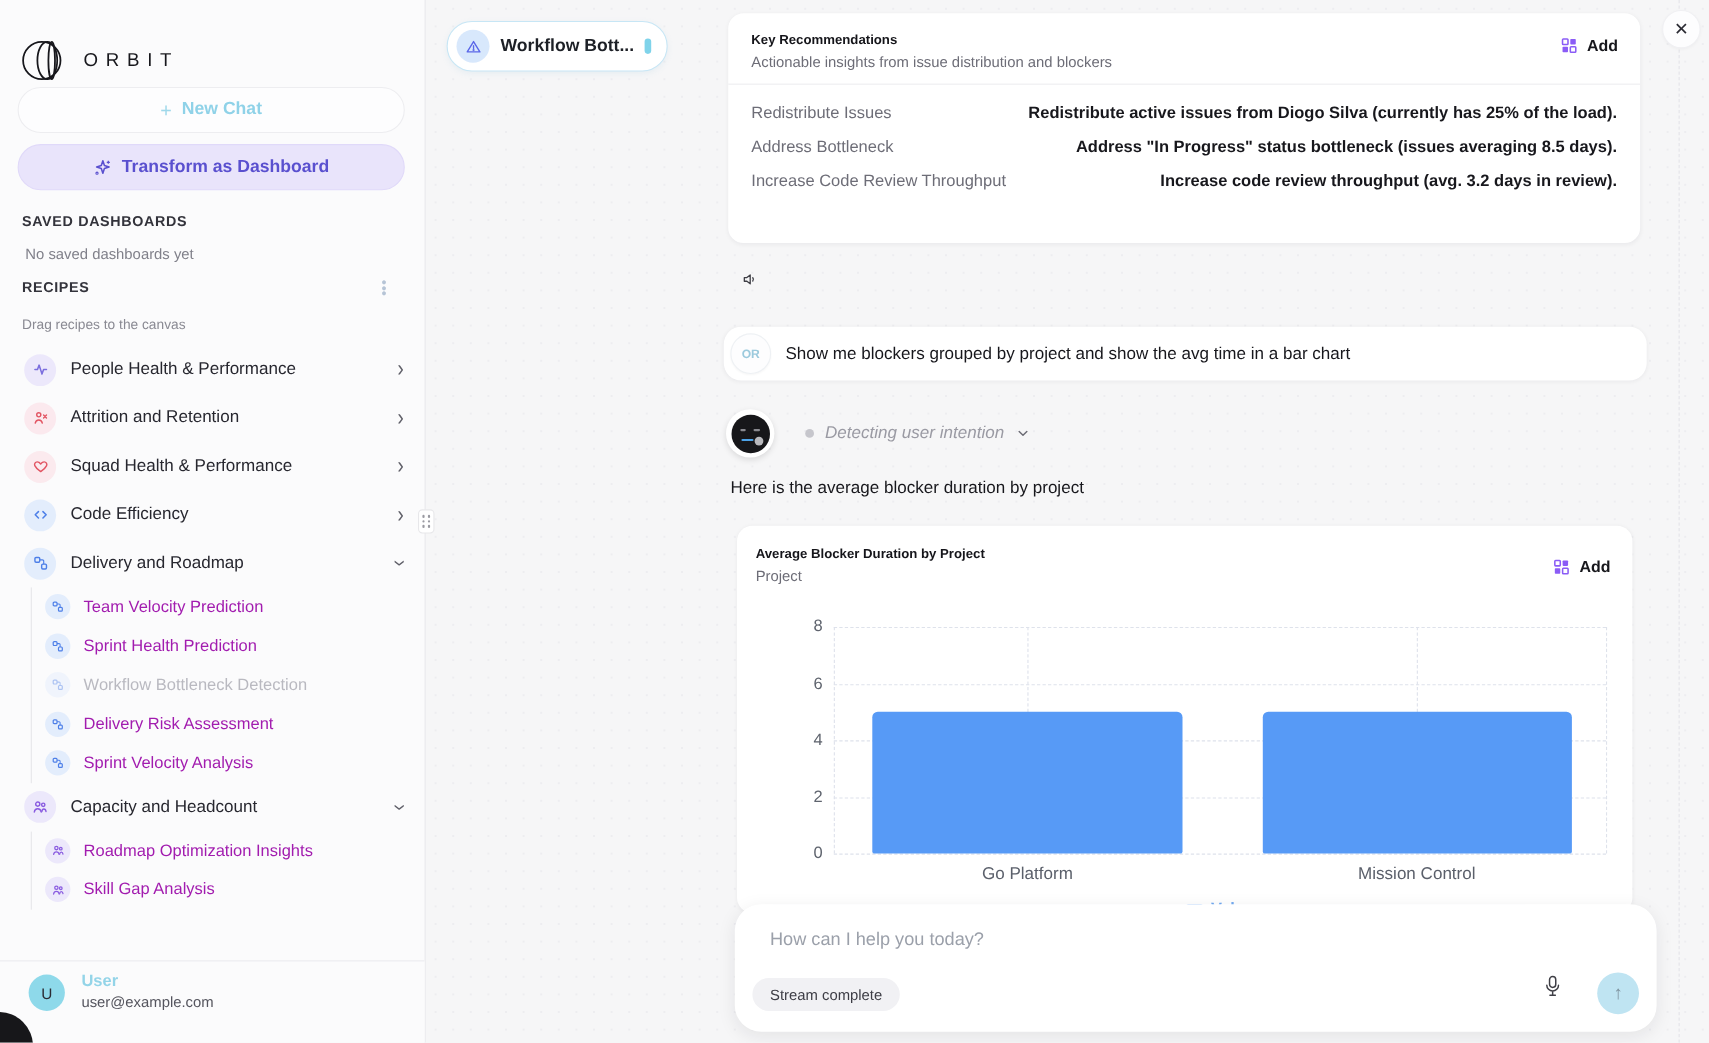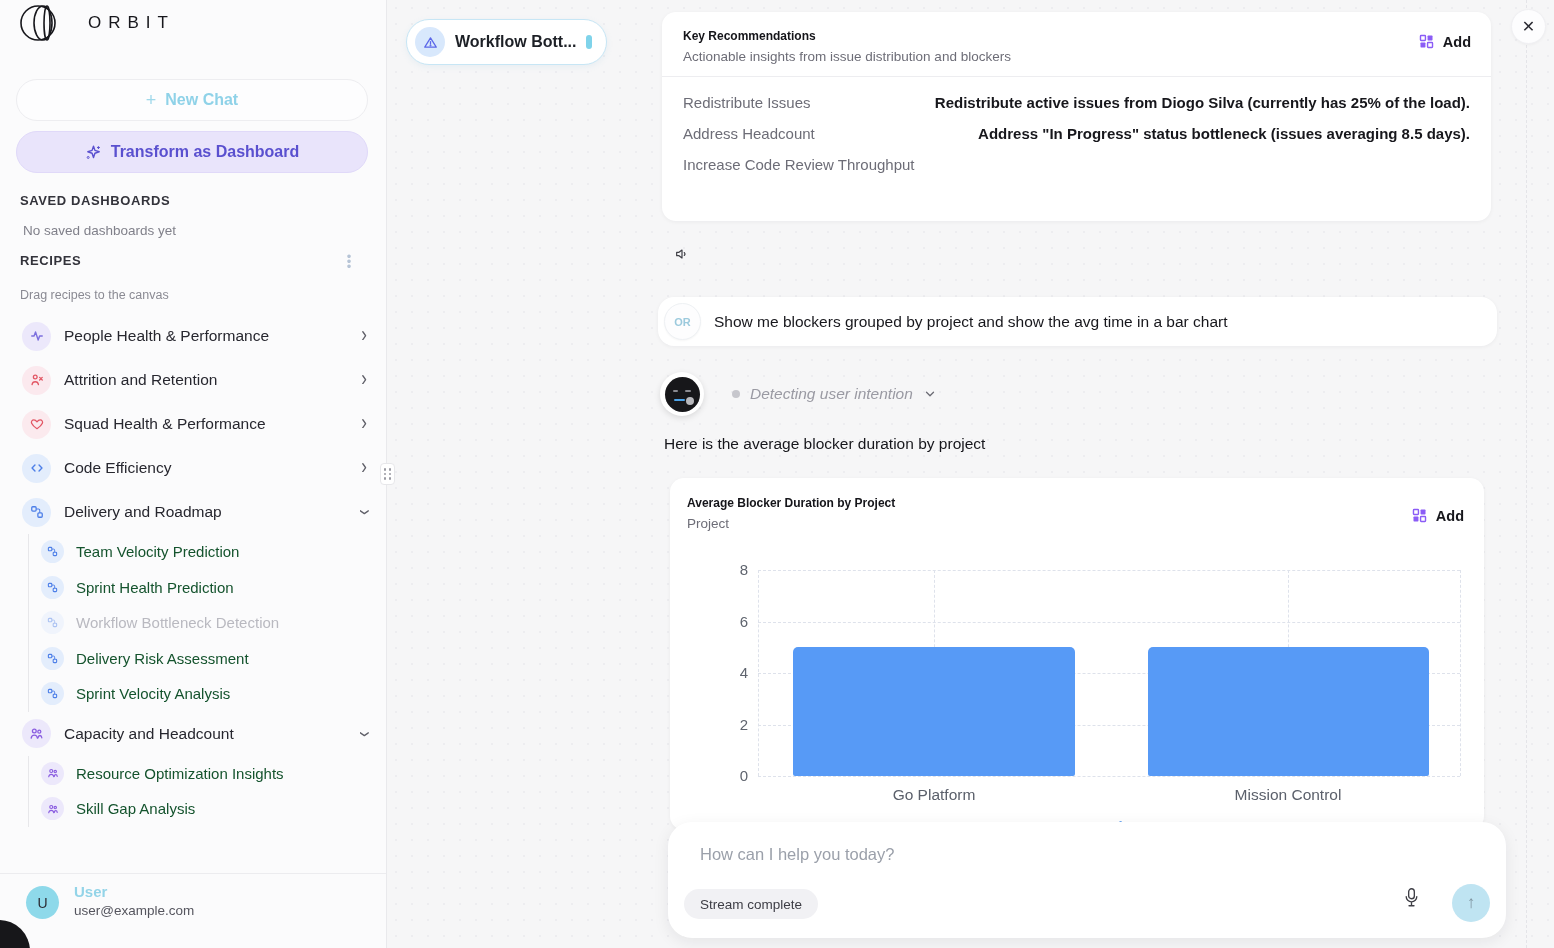--- a/index.html
+++ b/index.html
@@ -8,21 +8,21 @@
     font-family: "Liberation Sans", sans-serif;
     background:#f6f6f7;
     position:relative;
     color:#1f2028;
   }
   
   .sidebar{
     position:absolute; left:0; top:0; width:387px; height:948px;
     background:#fbfbfc; border-right:1px solid #e9e9ec; overflow:hidden;
   }
-  .logo{ position:absolute; left:16px; top:0; display:flex; align-items:center; gap:20px;}
+  .logo{ position:absolute; left:16px; top:32px; display:flex; align-items:center; gap:8px;}
   .logo-text{ font-size:17px; letter-spacing:7px; color:#17171c; font-weight:500;}
   .side-btn{
     position:absolute; left:16px; width:352px; height:42px; border-radius:21px;
     display:flex; align-items:center; justify-content:center; gap:9px;
     font-size:16px; cursor:pointer;
   }
   .btn-newchat{ top:79px; background:#fdfdfe; border:1px solid #ededf0; color:#8fd2e8; font-weight:600;}
   .btn-newchat .plus{ font-size:18px; font-weight:400; color:#9fd8ea;}
   .btn-transform{ top:131px; background:#e9e4fb; border:1px solid #e0d9f9; color:#5a50cf; font-weight:600;}
   .section-h{ position:absolute; left:20px; font-size:13px; font-weight:700; letter-spacing:.6px; color:#33333b;}
@@ -32,21 +32,21 @@
   .recipe-list{ position:absolute; left:0; top:314px; width:387px;}
   .g-row{ height:44px; display:flex; align-items:center; padding:0 20px 0 22px; cursor:pointer;}
   .g-ic{ width:29px; height:29px; border-radius:50%; display:flex; align-items:center; justify-content:center; flex:0 0 29px;}
   .ic-purple{ background:#ece8fb; } .ic-red{ background:#fbe9ee; } .ic-blue{ background:#e3edfc; }
   .g-label{ margin-left:13px; font-size:15.5px; font-weight:500; color:#27272f; flex:1;}
   .chev{ color:#5f5f68; font-size:17px; transform:scale(1,1.25); }
   .chev-down{ display:inline-block; transform:rotate(90deg) scale(1,1.25); }
   .sub-wrap{ position:relative; margin-left:28px; border-left:1.5px solid #e7e7ea; }
   .s-row{ height:35.5px; display:flex; align-items:center; padding-left:12px; cursor:pointer;}
   .s-ic{ width:23px; height:23px; border-radius:50%; display:flex; align-items:center; justify-content:center; flex:0 0 23px;}
-  .s-label{ margin-left:12px; font-size:15px; font-weight:500; color:#14532d;}
+  .s-label{ margin-left:12px; font-size:15px; font-weight:500; color:#a21caf;}
   .s-row.disabled .s-label{ color:#b9b9c0; }
   .s-row.disabled .s-ic{ opacity:.45; }
   .user-box{ position:absolute; left:0; bottom:0; width:387px; height:75px; border-top:1px solid #ececef; background:#fbfbfc;}
   .avatar-u{ position:absolute; left:26px; top:12px; width:33px; height:33px; border-radius:50%; background:#8ed9ea; color:#2b2b33; display:flex; align-items:center; justify-content:center; font-size:14px;}
   .user-name{ position:absolute; left:74px; top:9px; font-size:15px; font-weight:700; color:#93d4e8;}
   .user-mail{ position:absolute; left:74px; top:29px; font-size:13.5px; color:#55555e;}
   .corner-blob{ position:absolute; left:-32px; bottom:-34px; width:62px; height:62px; border-radius:50%; background:#17171a;}
   .drag-handle{ position:absolute; left:380px; top:463px; width:15px; height:22px; background:#fff; border:1px solid #e7e7ea; border-radius:4px; z-index:20;
     display:grid; grid-template-columns:3px 3px; gap:2px; align-content:center; justify-content:center; cursor:col-resize;}
   .drag-handle i{ width:2.5px; height:2.5px; border-radius:50%; background:#9a9aa2;}
@@ -273,21 +273,21 @@
     <div class="sub-wrap">
       <div class="s-row">
         <span class="s-ic ic-purple">
             <svg width="12" height="12" viewBox="0 0 24 24" fill="none" stroke="#8a5ce0" stroke-width="2.3" stroke-linecap="round">
               <circle cx="8.5" cy="8" r="3"></circle>
               <circle cx="16.5" cy="9" r="2.4"></circle>
               <path d="M3.5 19.5c.4-3 2.3-4.8 5-4.8s4.6 1.8 5 4.8"></path>
               <path d="M14.5 18.8c.3-2.2 1.4-3.6 3-3.6s2.7 1.4 3 3.6"></path>
             </svg>
           </span>
-        <span class="s-label">Resource Optimization Insights</span>
+        <span class="s-label">Roadmap Optimization Insights</span>
       </div>
       <div class="s-row">
         <span class="s-ic ic-purple">
             <svg width="12" height="12" viewBox="0 0 24 24" fill="none" stroke="#8a5ce0" stroke-width="2.3" stroke-linecap="round">
               <circle cx="8.5" cy="8" r="3"></circle>
               <circle cx="16.5" cy="9" r="2.4"></circle>
               <path d="M3.5 19.5c.4-3 2.3-4.8 5-4.8s4.6 1.8 5 4.8"></path>
               <path d="M14.5 18.8c.3-2.2 1.4-3.6 3-3.6s2.7 1.4 3 3.6"></path>
             </svg>
           </span>
@@ -349,25 +349,26 @@
           </svg>
         <span>Add</span>
       </div>
     </div>
     <div class="reco-rows">
       <div class="reco-row">
         <span class="reco-label">Redistribute Issues</span>
         <span class="reco-text">Redistribute active issues from Diogo Silva (currently has 25% of the load).</span>
       </div>
       <div class="reco-row">
-        <span class="reco-label">Address Headcount</span>
+        <span class="reco-label">Address Bottleneck</span>
         <span class="reco-text">Address "In Progress" status bottleneck (issues averaging 8.5 days).</span>
       </div>
       <div class="reco-row">
         <span class="reco-label">Increase Code Review Throughput</span>
+        <span class="reco-text">Increase code review throughput (avg. 3.2 days in review).</span>
       </div>
     </div>
   </div>
 
   <div class="speaker">
     <svg width="16" height="16" viewBox="0 0 24 24">
         <path d="M4 9.5v5h3.5L12 18V6L7.5 9.5H4z" fill="none" stroke="#3f3f46" stroke-width="1.8" stroke-linejoin="round"></path>
         <path d="M15.5 9.8a3.4 3.4 0 0 1 0 4.4" fill="none" stroke="#3f3f46" stroke-width="1.8" stroke-linecap="round"></path>
       </svg>
   </div>

